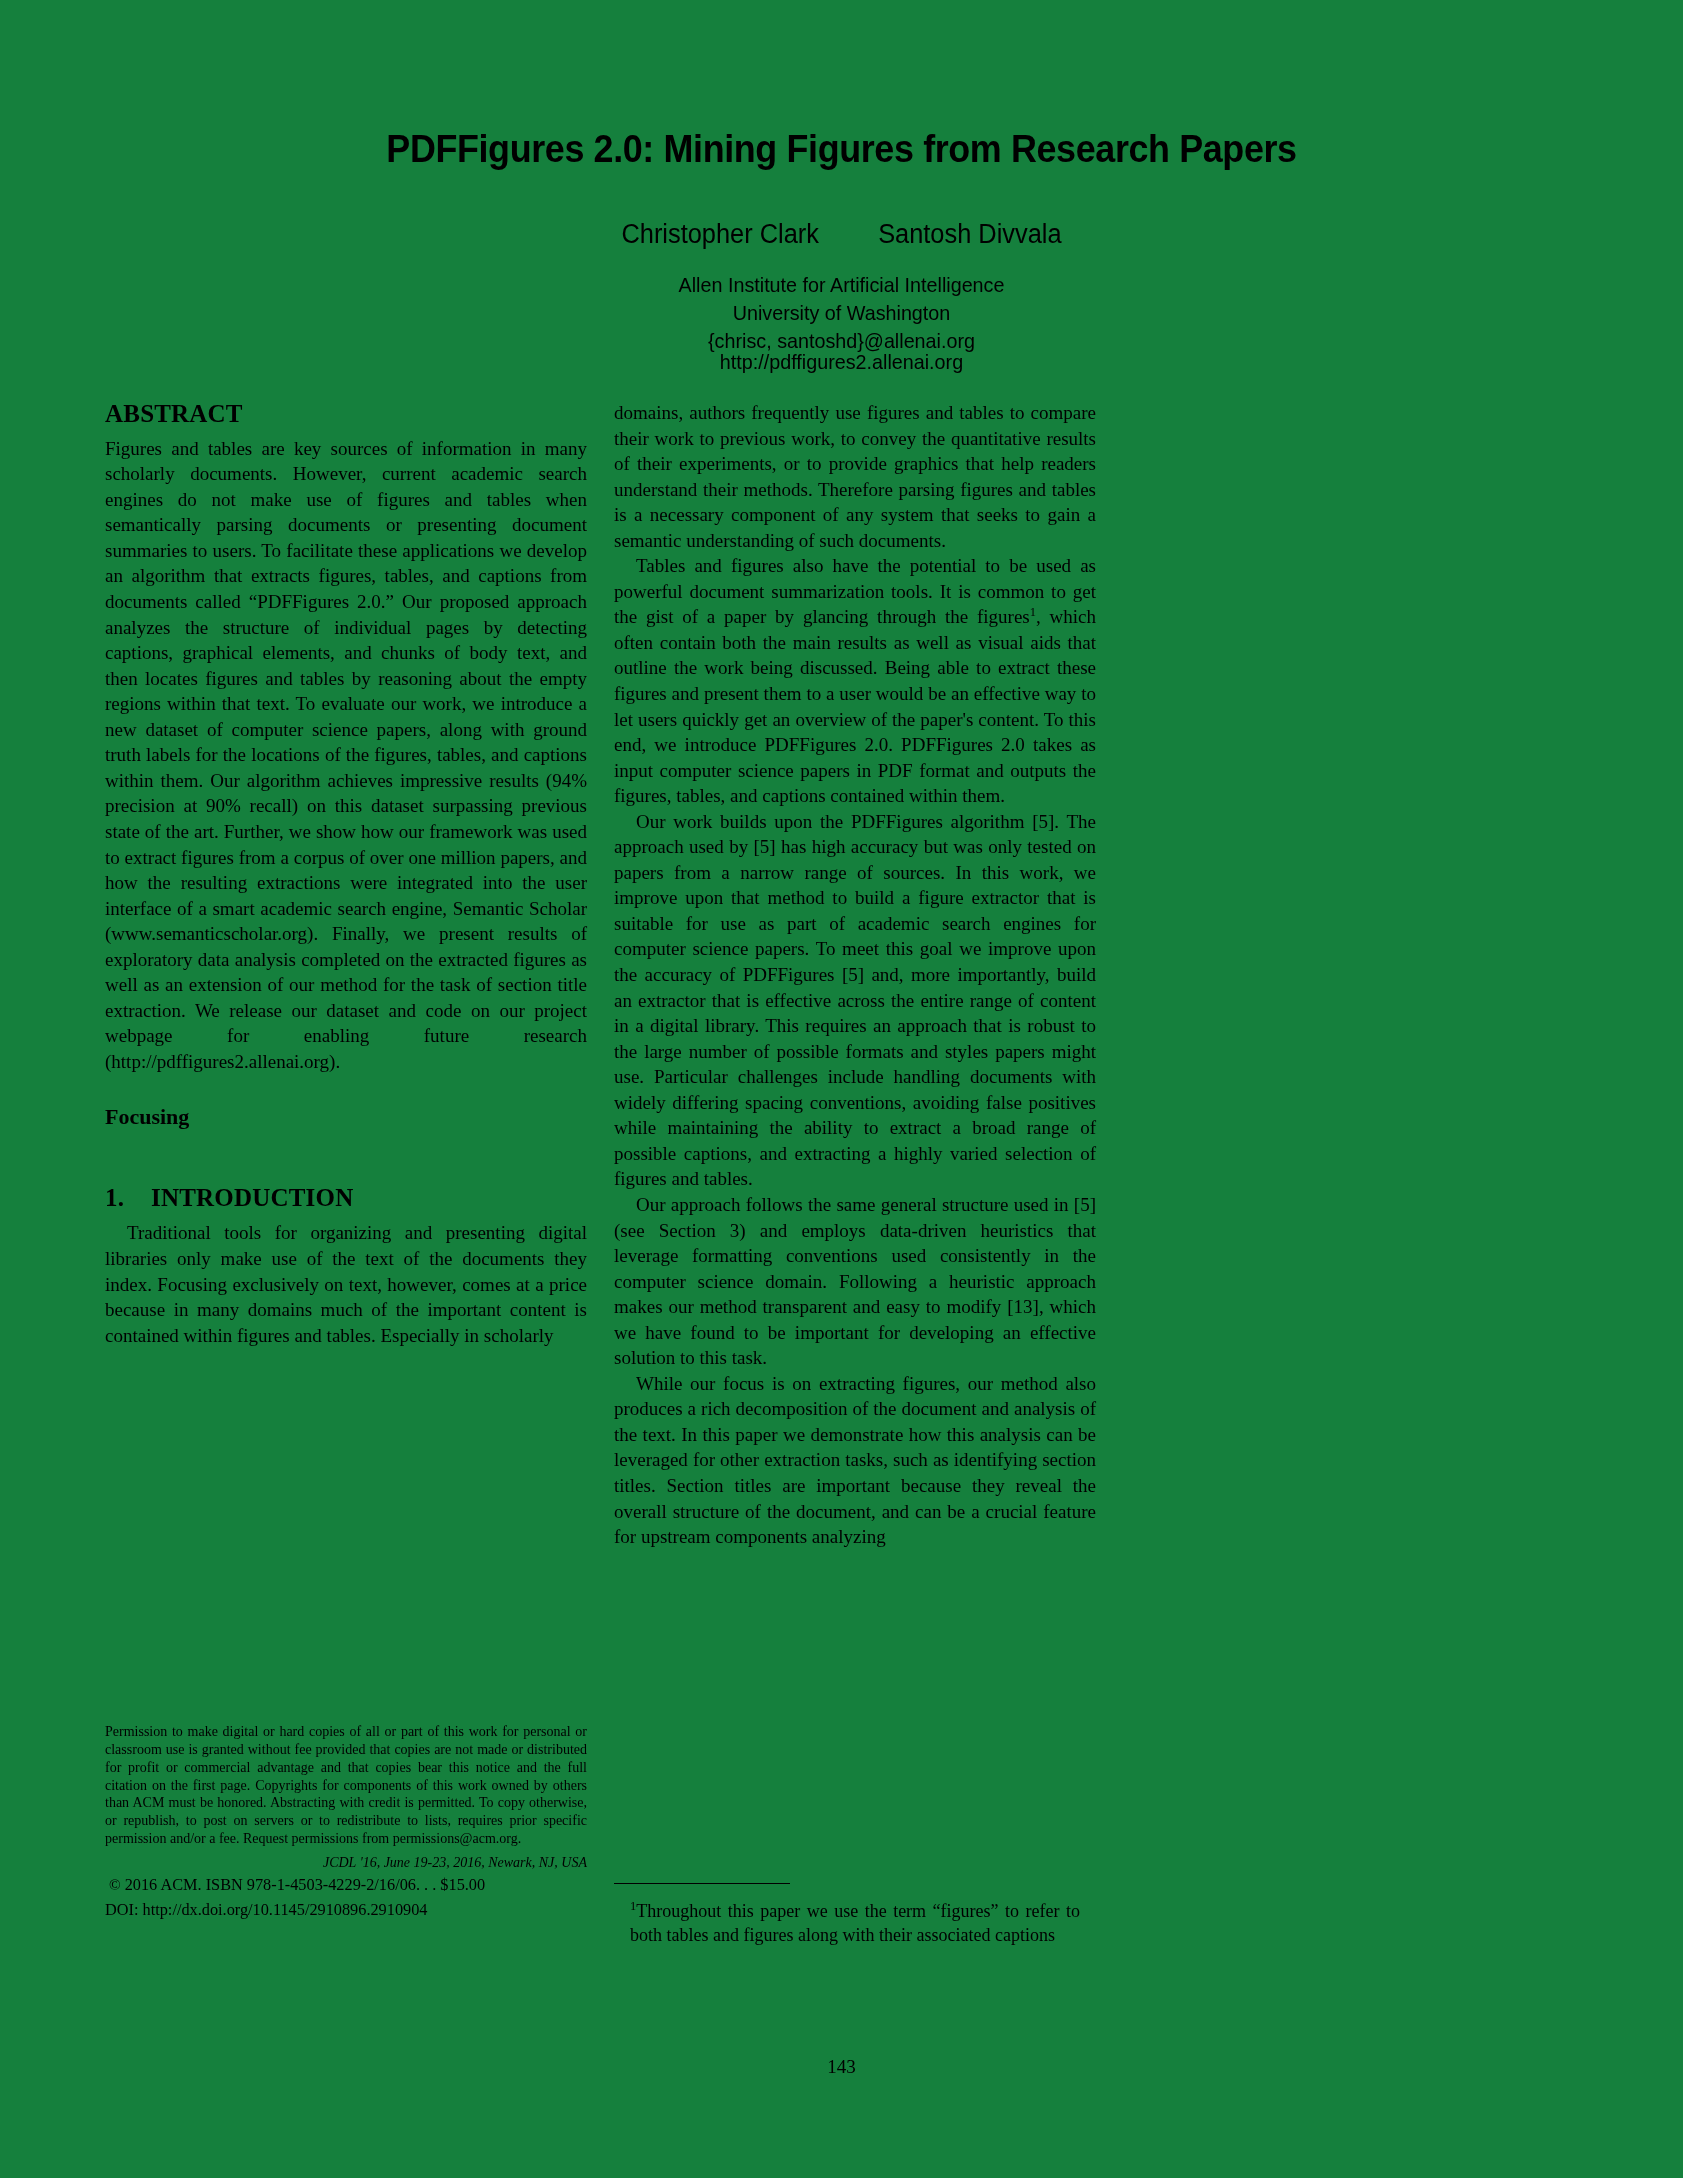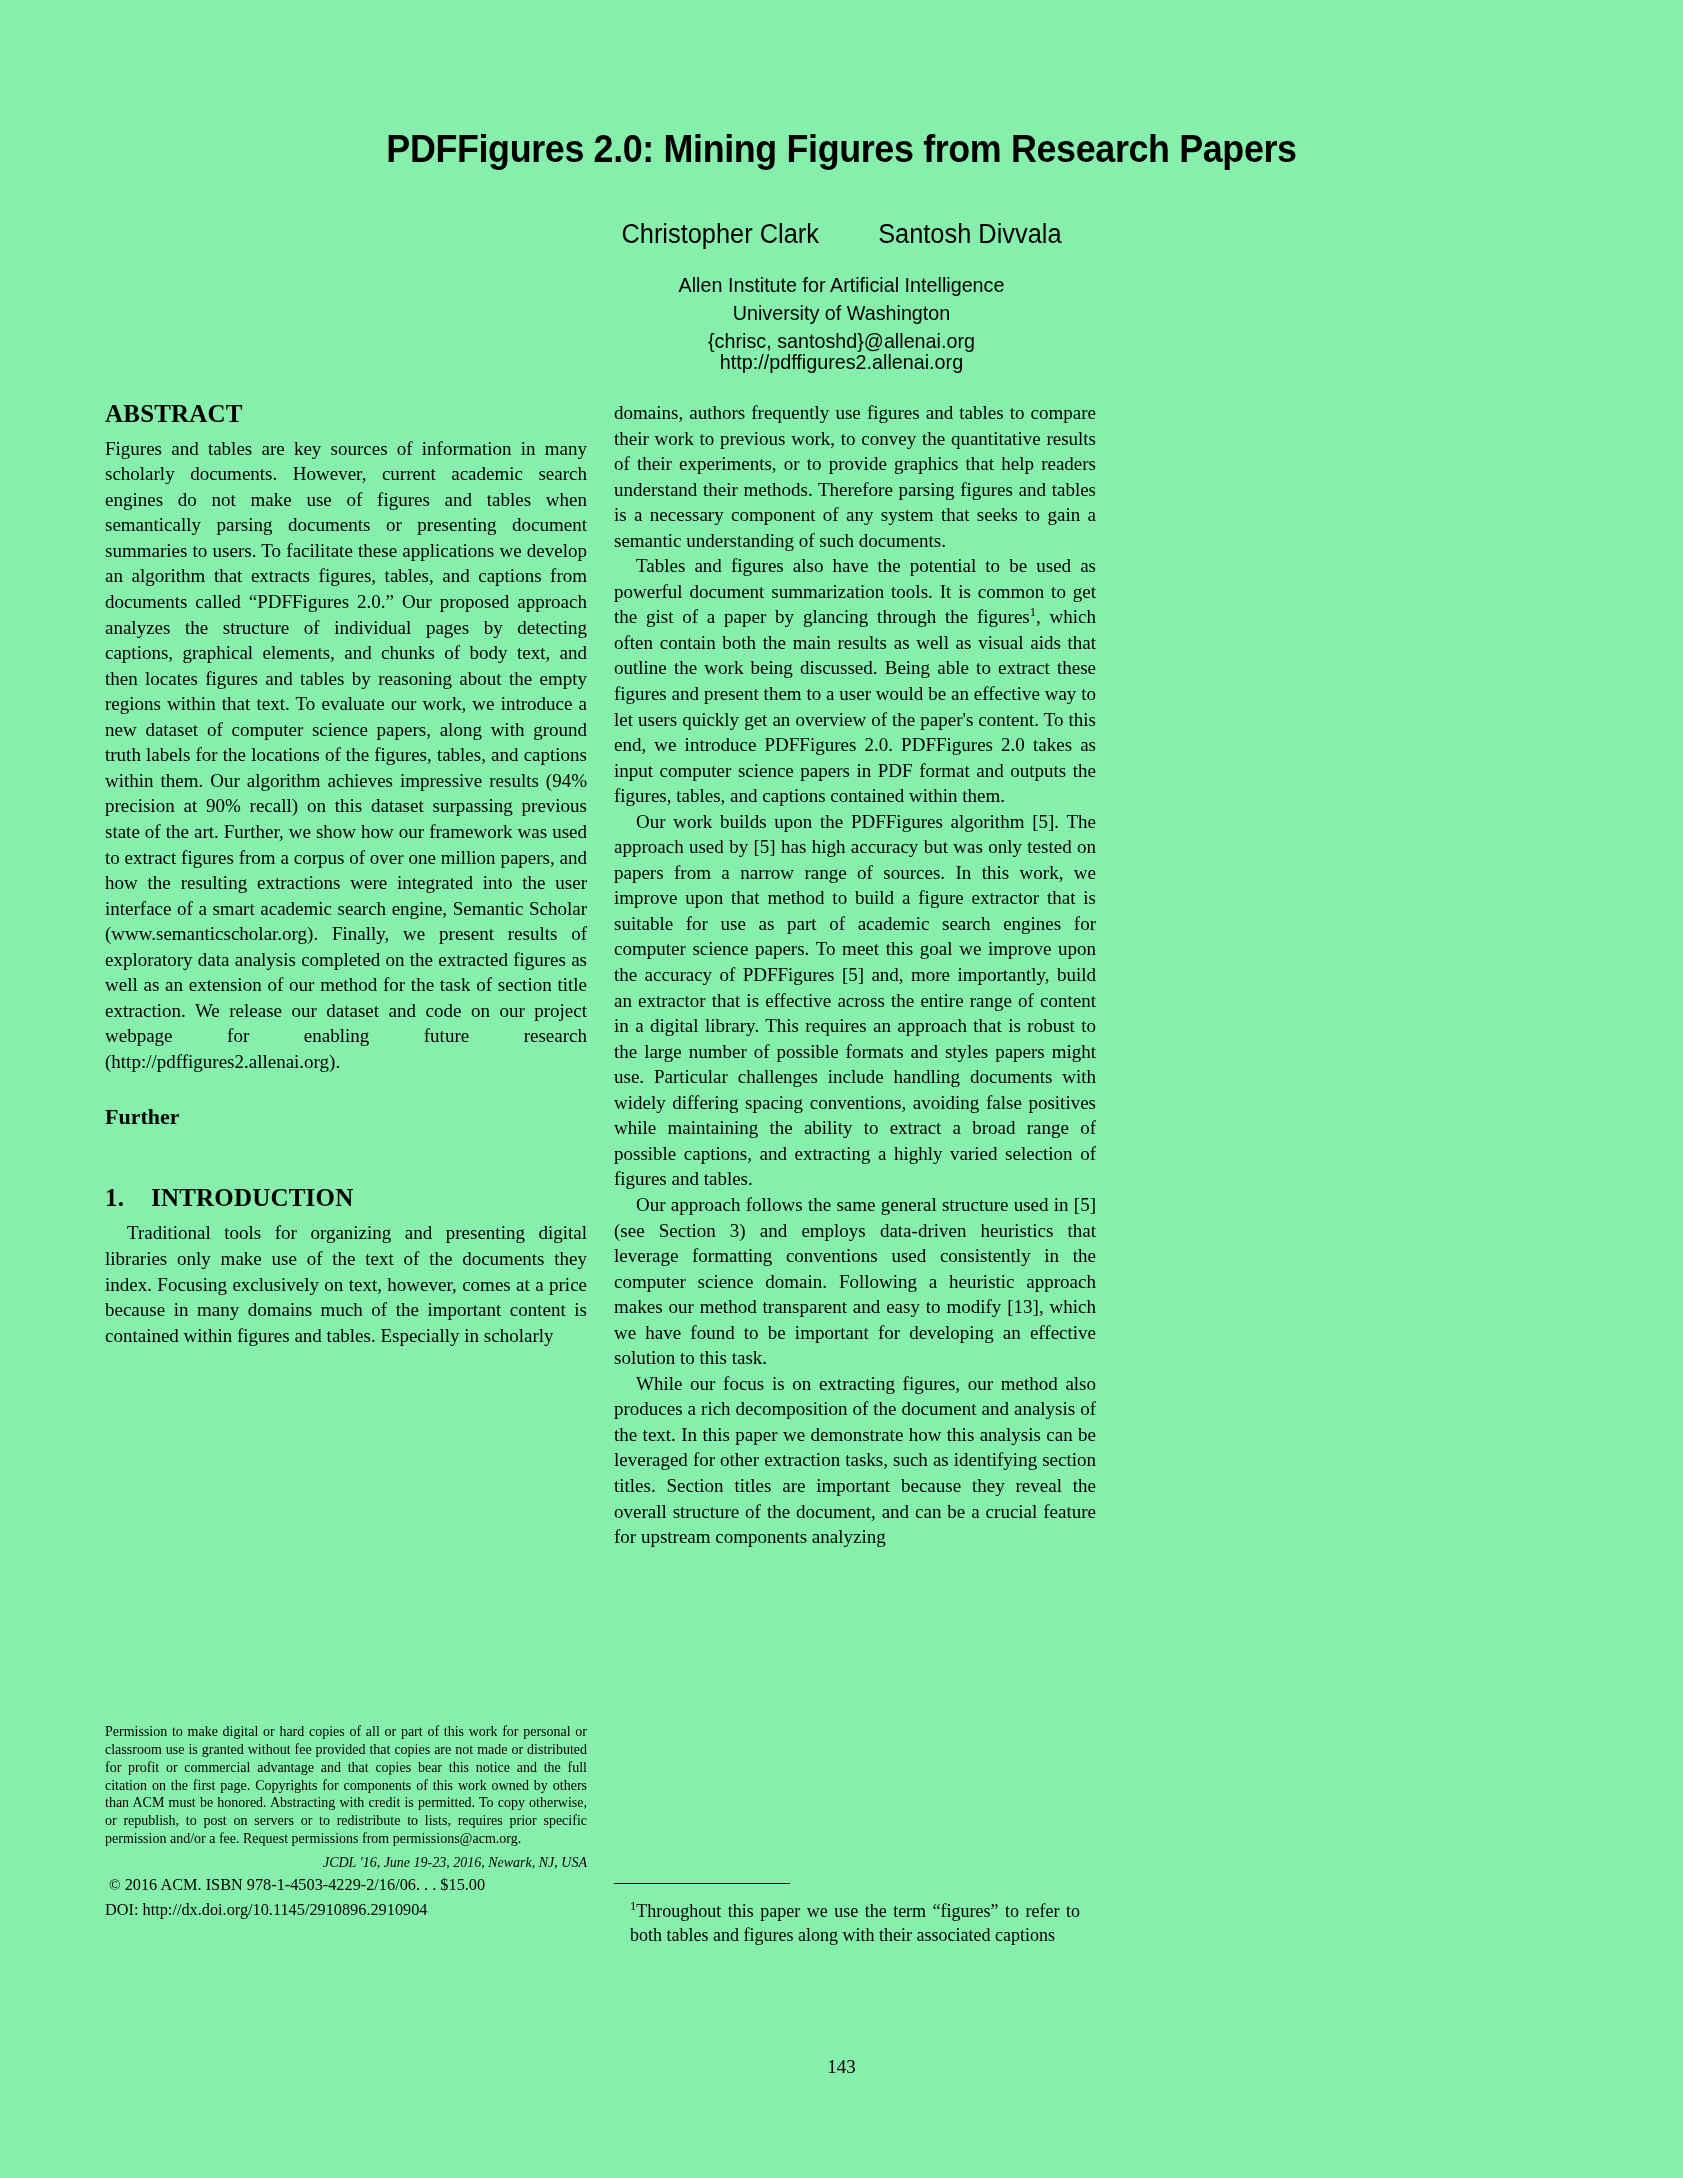--- a/index.html
+++ b/index.html
@@ -15,21 +15,21 @@
     font-family: "Liberation Serif", "DejaVu Serif", serif;
     color: #000000;
     overflow: hidden;
   }
 
   .page {
     position: absolute;
     left: 0; top: 0;
     width: 1683px;
     height: 2178px;
-    background: #86efac;
+    background: #15803d;
   }
 
   
   .title-block {
     position: absolute;
     left: 104px;
     top: 127px;
     width: 1475px;
     text-align: center;
   }
@@ -218,21 +218,21 @@
     <div class="affil-line">University of Washington</div>
     <div class="affil-line">{chrisc, santoshd}@allenai.org</div>
   </div>
 
   <div class="project-url">http://pdffigures2.allenai.org</div>
 
   <div class="col col-left">
     <h2 class="sec-major">ABSTRACT</h2>
     <p class="body">Figures and tables are key sources of information in many scholarly documents. However, current academic search engines do not make use of figures and tables when semantically parsing documents or presenting document summaries to users. To facilitate these applications we develop an algorithm that extracts figures, tables, and captions from documents called “PDFFigures 2.0.” Our proposed approach analyzes the structure of individual pages by detecting captions, graphical elements, and chunks of body text, and then locates figures and tables by reasoning about the empty regions within that text. To evaluate our work, we introduce a new dataset of computer science papers, along with ground truth labels for the locations of the figures, tables, and captions within them. Our algorithm achieves impressive results (94% precision at 90% recall) on this dataset surpassing previous state of the art. Further, we show how our framework was used to extract figures from a corpus of over one million papers, and how the resulting extractions were integrated into the user interface of a smart academic search engine, Semantic Scholar (www.semanticscholar.org). Finally, we present results of exploratory data analysis completed on the extracted figures as well as an extension of our method for the task of section title extraction. We release our dataset and code on our project webpage for enabling future research (http://pdffigures2.allenai.org).</p>
 
-    <h2 class="sec-keywords">Further</h2>
+    <h2 class="sec-keywords">Focusing</h2>
 
     <h2 class="sec-numbered">
       <span class="num">1.</span><span>INTRODUCTION</span>
     </h2>
     <p class="body indent">Traditional tools for organizing and presenting digital libraries only make use of the text of the documents they index. Focusing exclusively on text, however, comes at a price because in many domains much of the important content is contained within figures and tables. Especially in scholarly</p>
   </div>
 
   <div class="col col-right">
     <p class="body">domains, authors frequently use figures and tables to compare their work to previous work, to convey the quantitative results of their experiments, or to provide graphics that help readers understand their methods. Therefore parsing figures and tables is a necessary component of any system that seeks to gain a semantic understanding of such documents.</p>
     <p class="body indent">Tables and figures also have the potential to be used as powerful document summarization tools. It is common to get the gist of a paper by glancing through the figures<span class="sup-marker">1</span>, which often contain both the main results as well as visual aids that outline the work being discussed. Being able to extract these figures and present them to a user would be an effective way to let users quickly get an overview of the paper's content. To this end, we introduce PDFFigures 2.0. PDFFigures 2.0 takes as input computer science papers in PDF format and outputs the figures, tables, and captions contained within them.</p>

